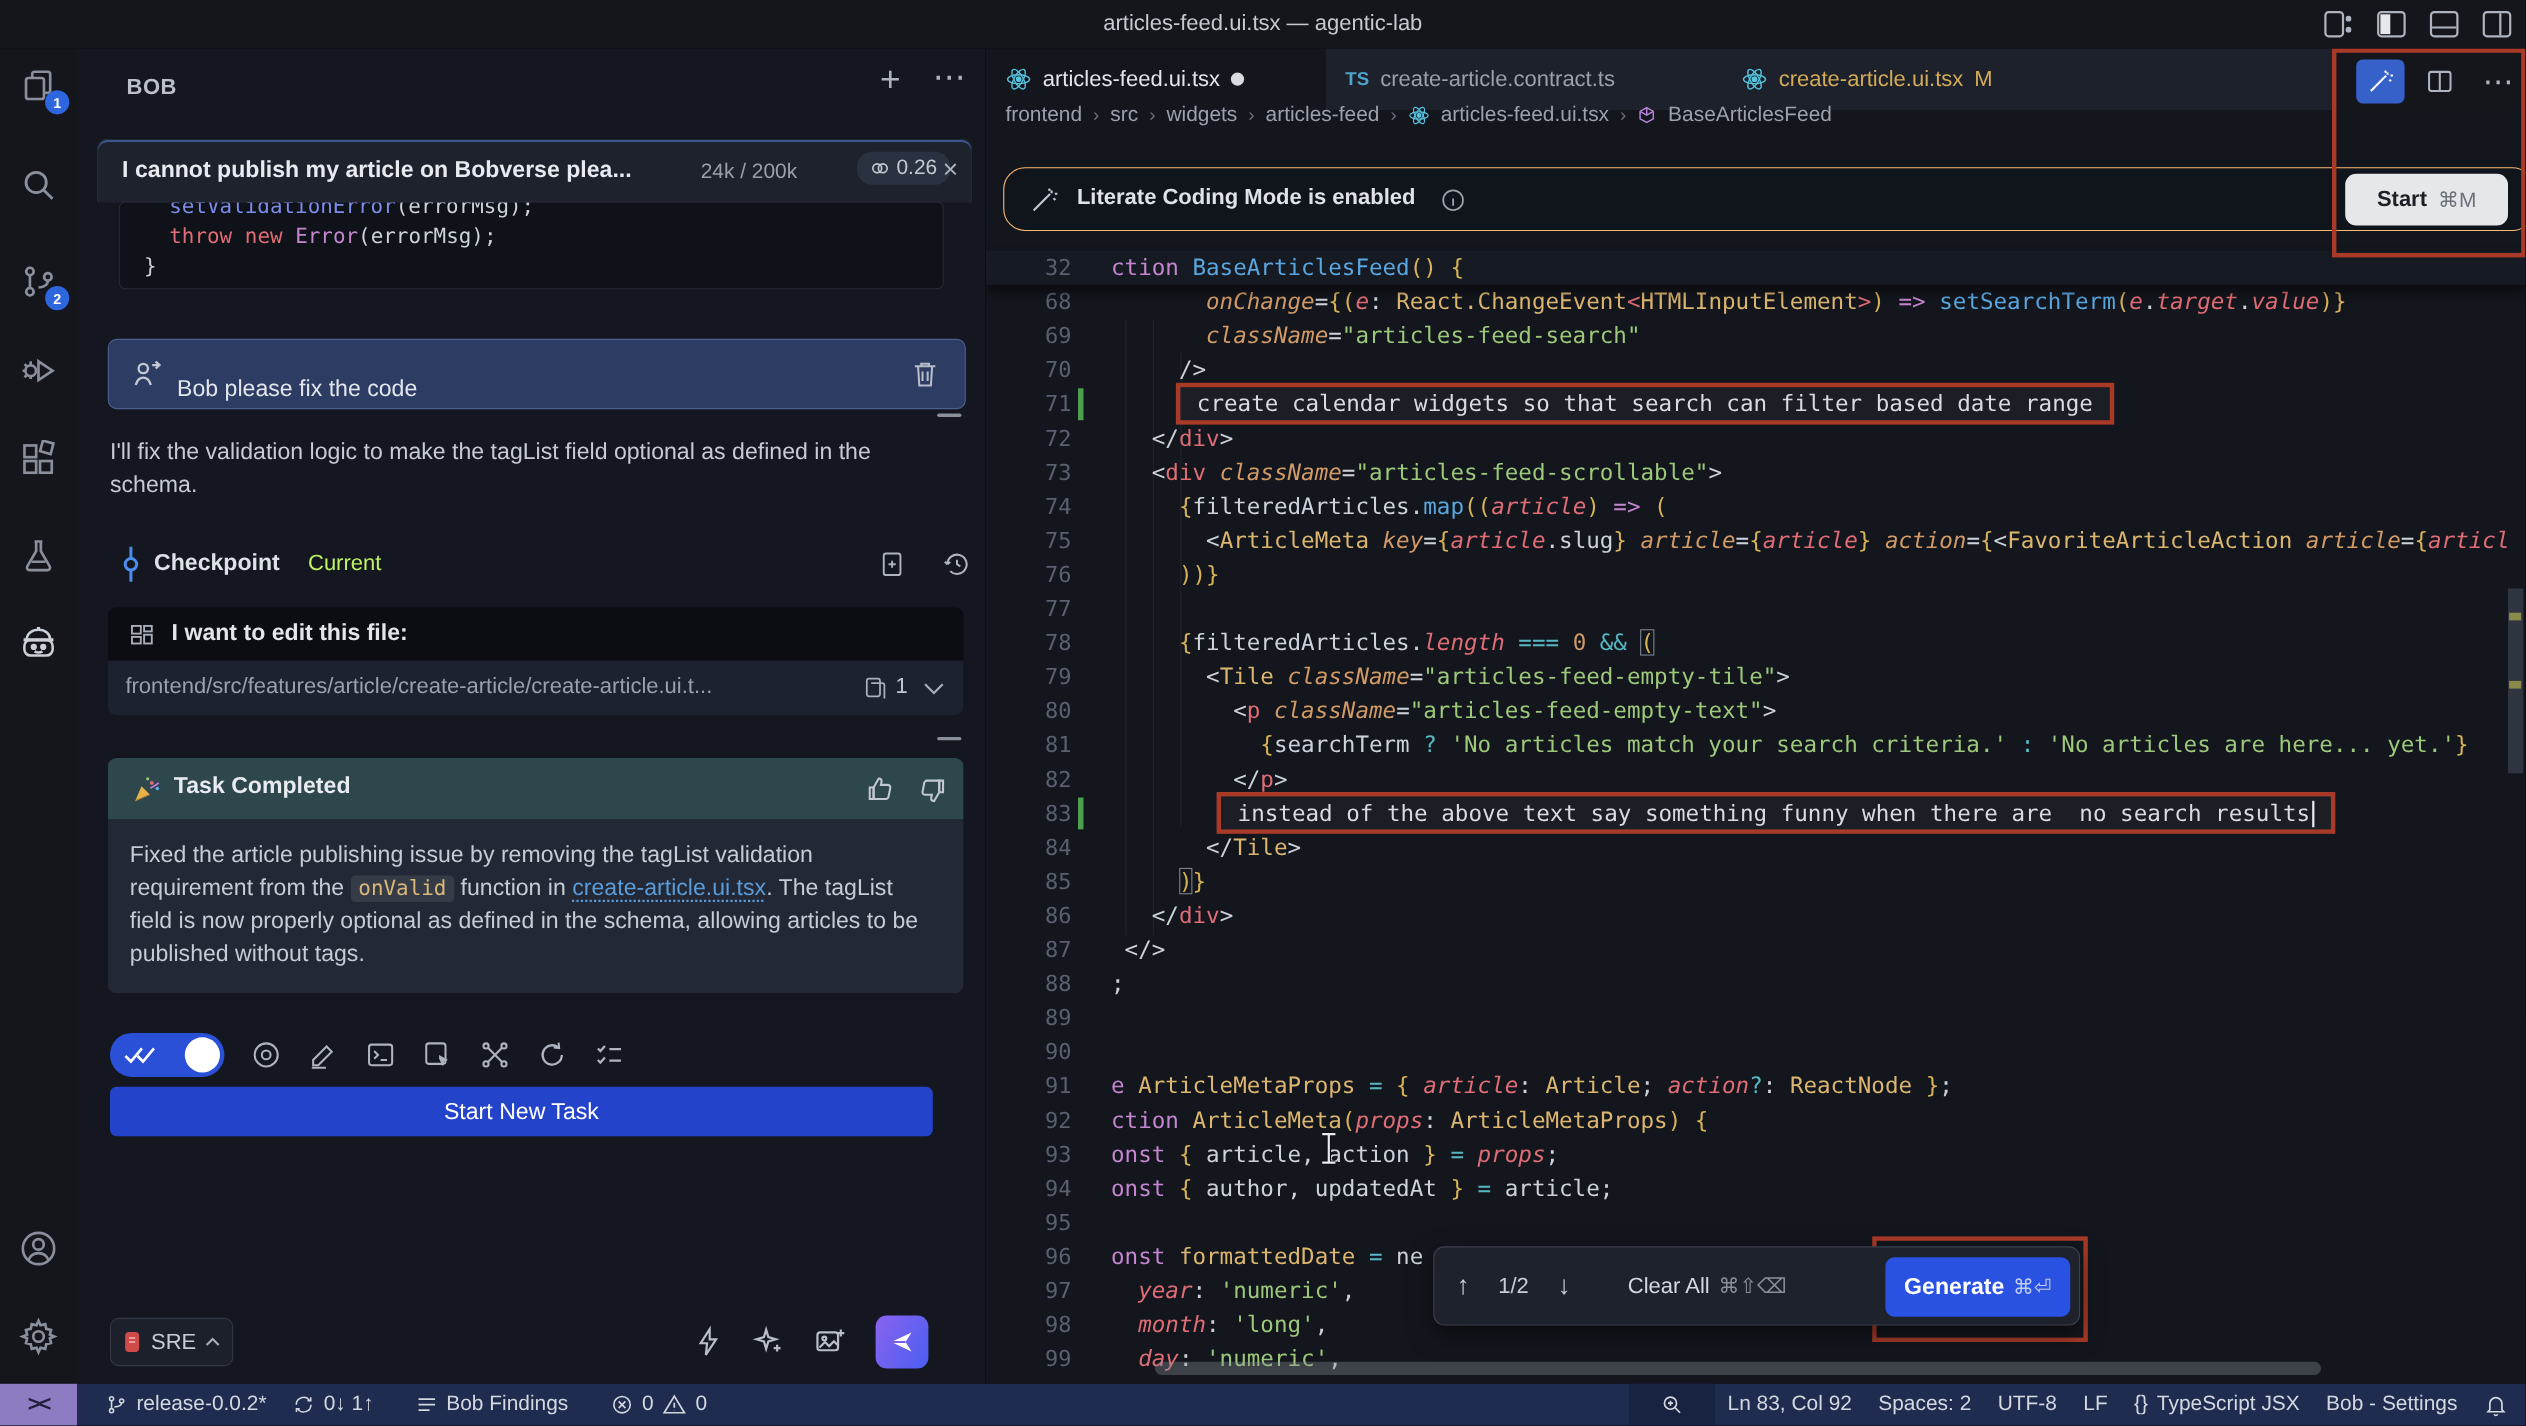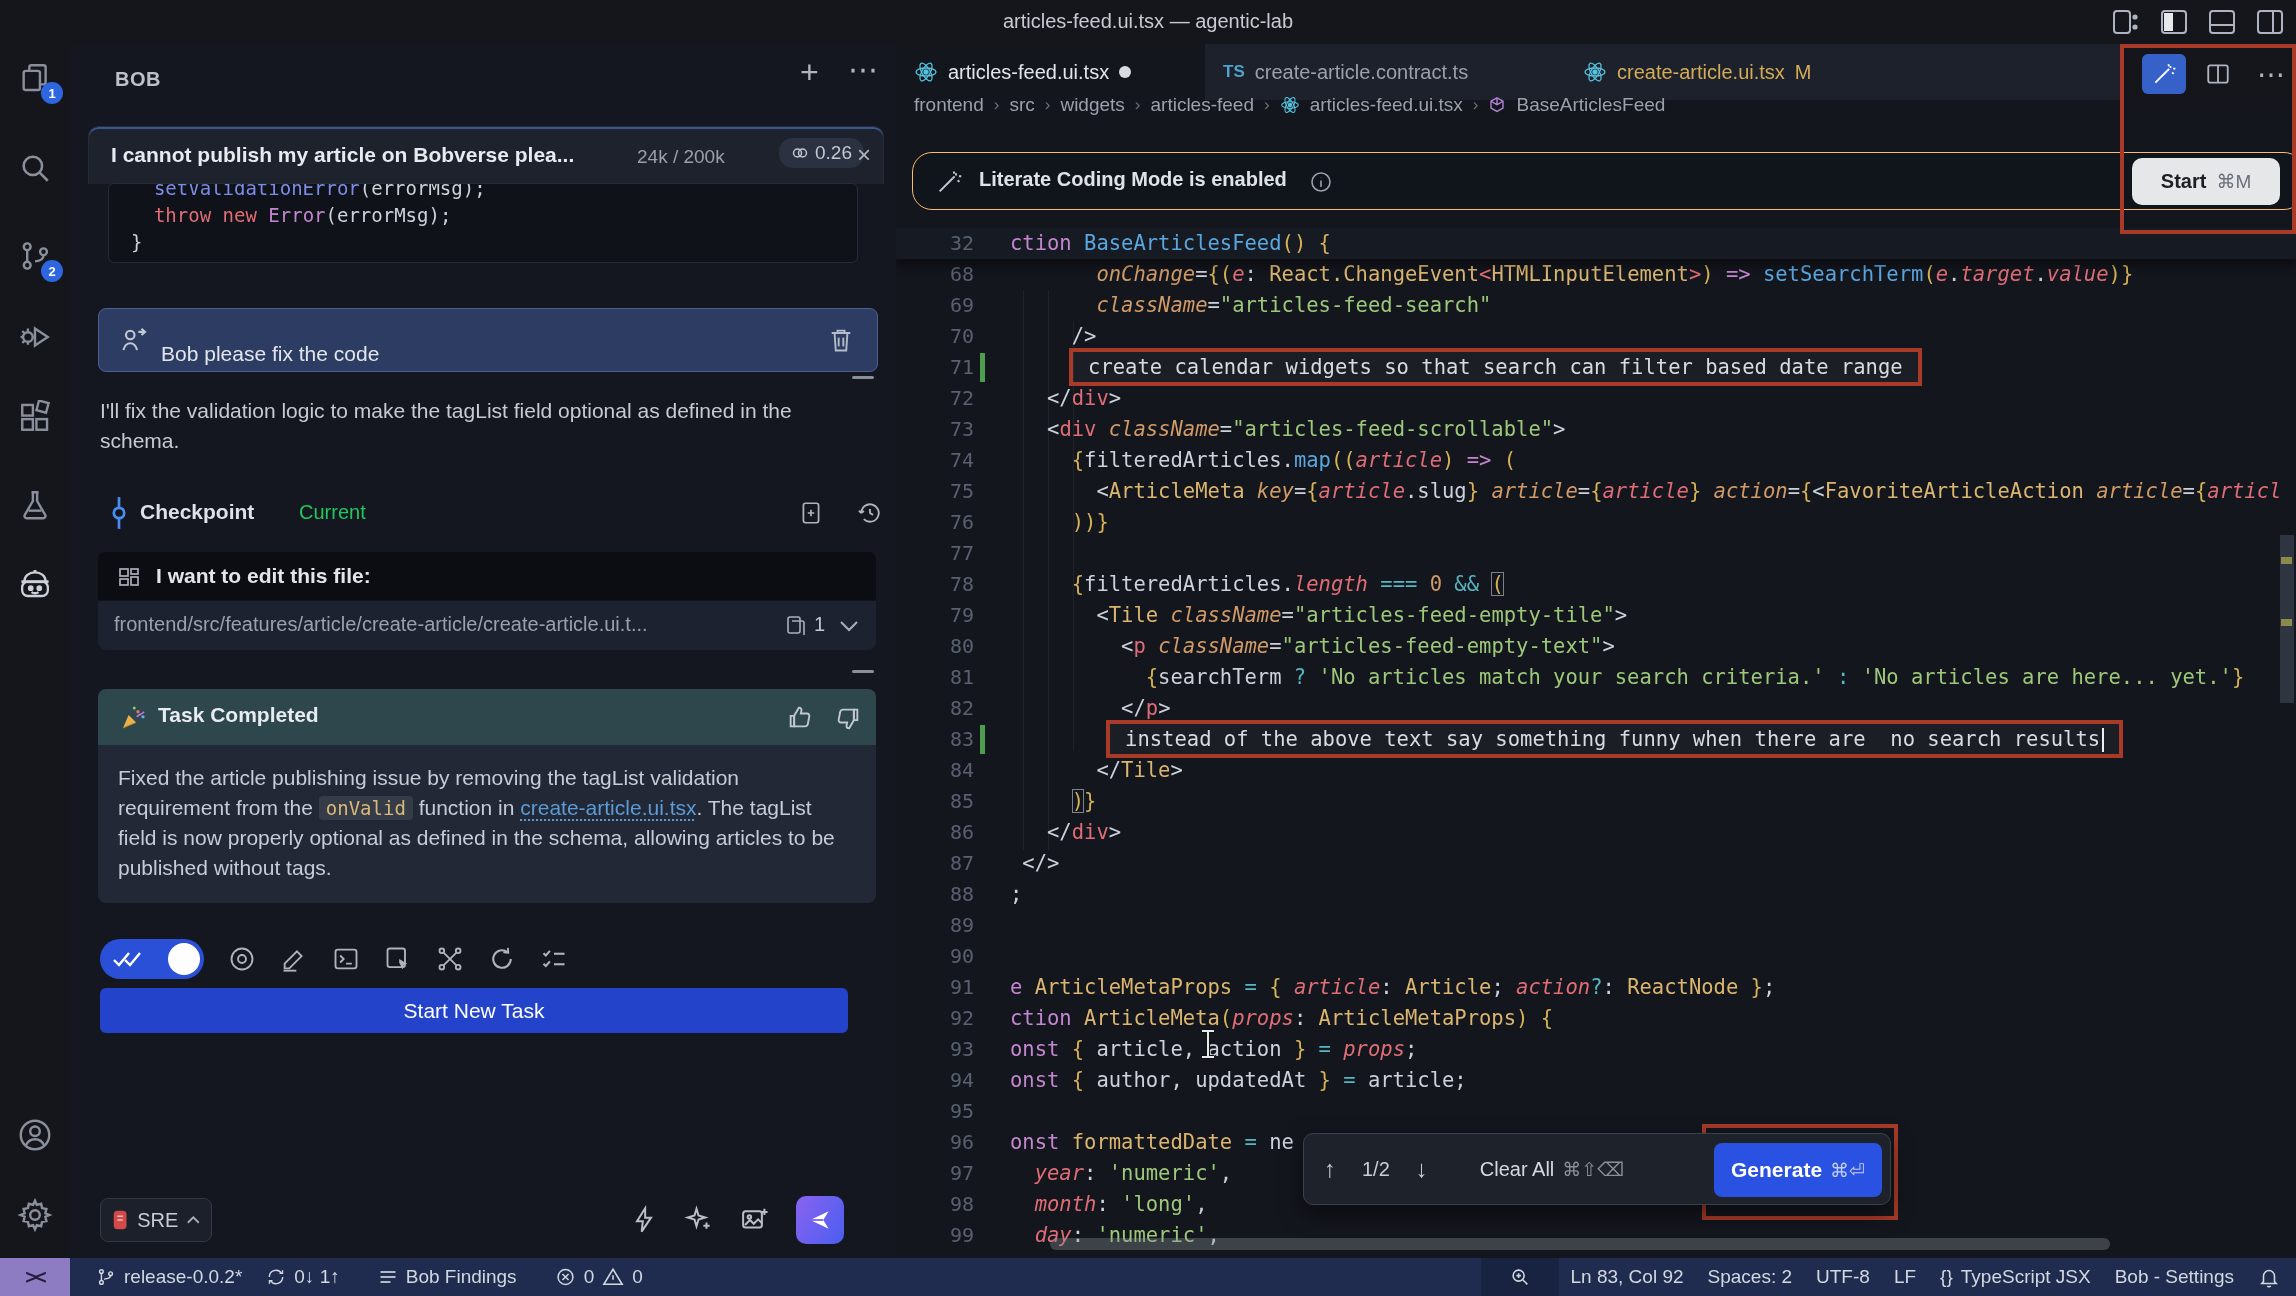--- a/index.html
+++ b/index.html
@@ -33,21 +33,21 @@
   .chatcode{left:38px;top:139px;width:726px;height:78px;background:#0f1218;border:1px solid #262b36;border-radius:6px;
             overflow:hidden;font-family:"DejaVu Sans Mono",monospace;font-size:19px;line-height:27px;padding:0 0 0 22px;}
   .chatcode .cl{white-space:pre;}
   .chatcode .cl:first-child{margin-top:-9px;}
   .usermsg{left:28px;top:264px;width:778px;height:62px;background:#2c3c63;border:1px solid #4d5f92;border-radius:8px;}
   .usermsg .umtext{left:62px;top:17px;font-size:21px;color:#e2e6ec;margin-top:16px;}
   .dash{width:22px;height:3px;background:#8a909b;border-radius:2px;cursor:pointer;}
   .para{left:30px;top:352px;width:760px;font-size:21px;line-height:30px;color:#c6cad2;}
   .chkrow{left:28px;top:448px;width:778px;height:42px;}
   .chklabel{left:42px;top:8px;font-size:21px;font-weight:bold;color:#dde1e8;}
-  .chkstatus{left:182px;top:9px;font-size:20px;color:#22c55e;margin-left:19px;}
+  .chkstatus{left:182px;top:9px;font-size:20px;color:#bef264;}
   .card{left:28px;width:778px;border-radius:8px;overflow:hidden;}
   .editcard-head{background:#0b0d12;height:48px;position:relative;text-decoration:underline;}
   .editcard-head .t{left:58px;top:12px;font-size:21px;font-weight:bold;color:#e2e5ea;position:absolute;}
   .editcard-body{background:#1c2230;height:49px;position:relative;border-top:1px solid #12151c;}
   .editcard-body .p{left:16px;top:12px;font-size:20px;color:#9ba1ac;position:absolute;}
   .taskhead{background:#2d474c;height:56px;position:relative;}
   .taskhead .t{left:60px;top:14px;font-size:21px;font-weight:bold;color:#e8ebef;position:absolute;}
   .taskbody{background:#222835;position:relative;padding:18px 20px 20px 20px;font-size:21px;line-height:30px;color:#c6ccd5;}
   .codechip{font-family:"DejaVu Sans Mono",monospace;font-size:19px;color:#d9b97a;background:rgba(255,255,255,.09);
             border-radius:4px;padding:1px 7px;}

